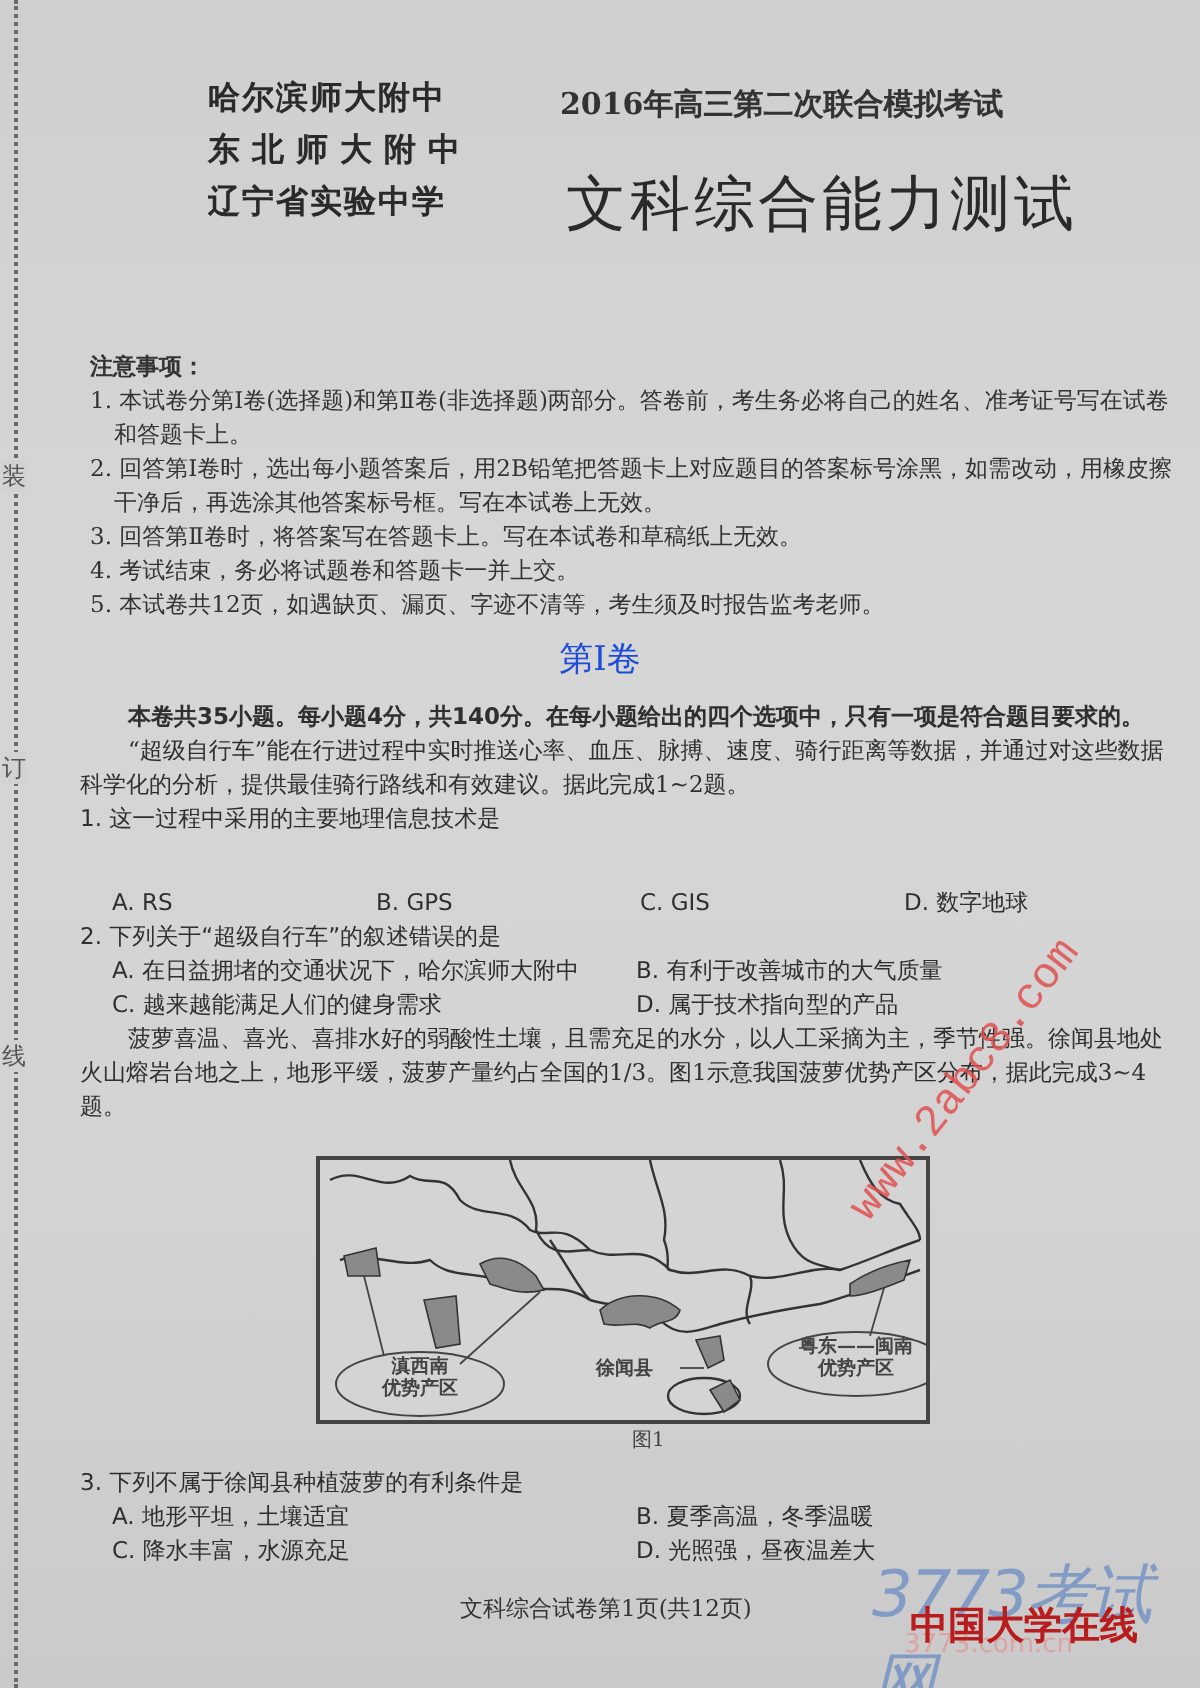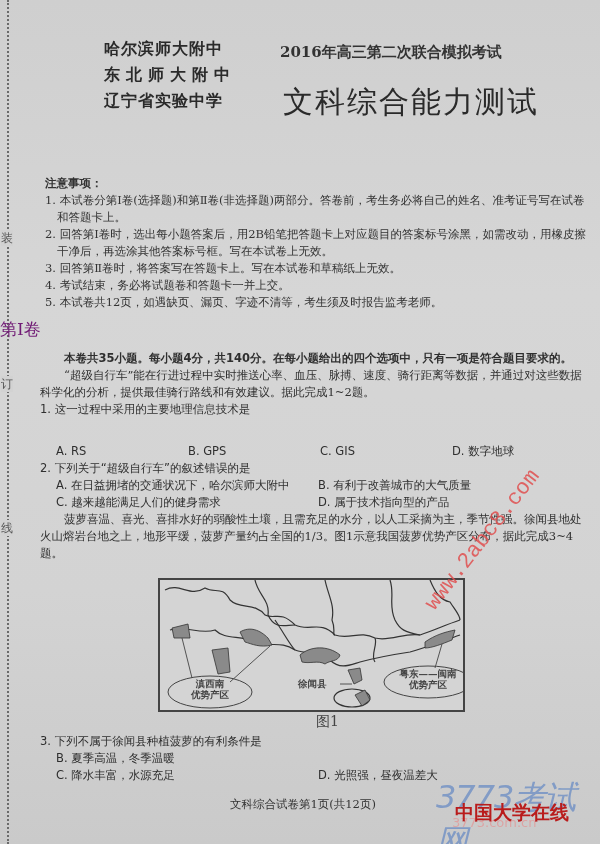--- a/index.html
+++ b/index.html
@@ -30,38 +30,38 @@
   .exam-title {
     position: absolute; left: 283px; top: 82px; font-size: 30px; letter-spacing: 2px; color: #2a2a2a;
   }
   .notes {
     position: absolute; left: 45px; top: 175px; width: 550px;
     font-size: 11.5px; line-height: 17px; color: #333;
   }
   .notes .notes-title { font-weight: bold; font-family: "DejaVu Sans", sans-serif; font-size: 11.5px; }
   .notes .item { padding-left: 12px; text-indent: -12px; }
   .section-title {
-    position: absolute; left: 0; right: 0; top: 318px; text-align: left; font-size: 17px; color: #701a75;
+    position: absolute; left: 0; right: 0; top: 318px; text-align: center; font-size: 17px; color: #1d4ed8;
   }
   .content {
     position: absolute; left: 40px; top: 350px; width: 552px;
     font-size: 11.5px; line-height: 17px; color: #2f2f2f;
   }
   .bold-intro { font-family: "DejaVu Sans", sans-serif; font-weight: bold; text-indent: 24px; }
   .para { text-indent: 24px; }
   .q { font-family: "DejaVu Sans", sans-serif; }
   .opts4 { display: flex; padding-left: 16px; font-family: "DejaVu Sans", sans-serif; }
   .opts4 span { width: 132px; margin-top: 25px; }
   .opts2 { display: flex; padding-left: 16px; font-family: "DejaVu Sans", sans-serif; }
   .opts2 span:first-child { width: 262px; }
   .map-box {
     position: absolute; left: 158px; top: 578px; width: 303px; height: 130px;
     border: 2px solid #444; background: #d4d4d4; overflow: hidden;
   }
-  .fig-caption { position: absolute; left: 298px; top: 713px; font-size: 14px; color: #444; padding-left: 18px; }
+  .fig-caption { position: absolute; left: 298px; top: 713px; font-size: 10px; color: #444; padding-left: 18px; }
   .q3 { position: absolute; left: 40px; top: 733px; width: 552px; font-size: 11.5px; line-height: 17px; }
   .footer { position: absolute; left: 230px; top: 797px; font-size: 11.5px; color: #333; }
   .wm-red {
     position: absolute; left: 420px; top: 600px; font-family: "Liberation Mono", monospace;
     font-size: 22px; color: #e05050; transform: rotate(-52deg); transform-origin: left top;
     white-space: nowrap; opacity: 0.85;
   }
   .wm-blue {
     position: absolute; left: 436px; top: 776px; font-family: "DejaVu Sans", sans-serif;
     font-style: italic; font-size: 32px; color: #6a8cc4; opacity: 0.75; letter-spacing: -1px;
@@ -166,20 +166,21 @@
     <div style="position:absolute;left:230px;top:88px;font-size:9.5px;line-height:11px;text-align:center;width:76px;font-weight:bold;color:#444">
       <div>粤东——闽南</div>
       <div>优势产区</div>
     </div>
   </div>
   <div class="fig-caption">图1</div>
 
   <div class="q3">
     <div class="q">3. 下列不属于徐闻县种植菠萝的有利条件是</div>
     <div class="opts2">
+      <span>A. 地形平坦，土壤适宜</span>
       <span>B. 夏季高温，冬季温暖</span>
     </div>
     <div class="opts2">
       <span>C. 降水丰富，水源充足</span>
       <span>D. 光照强，昼夜温差大</span>
     </div>
   </div>
 
   <div class="footer">文科综合试卷第1页(共12页)</div>
 

